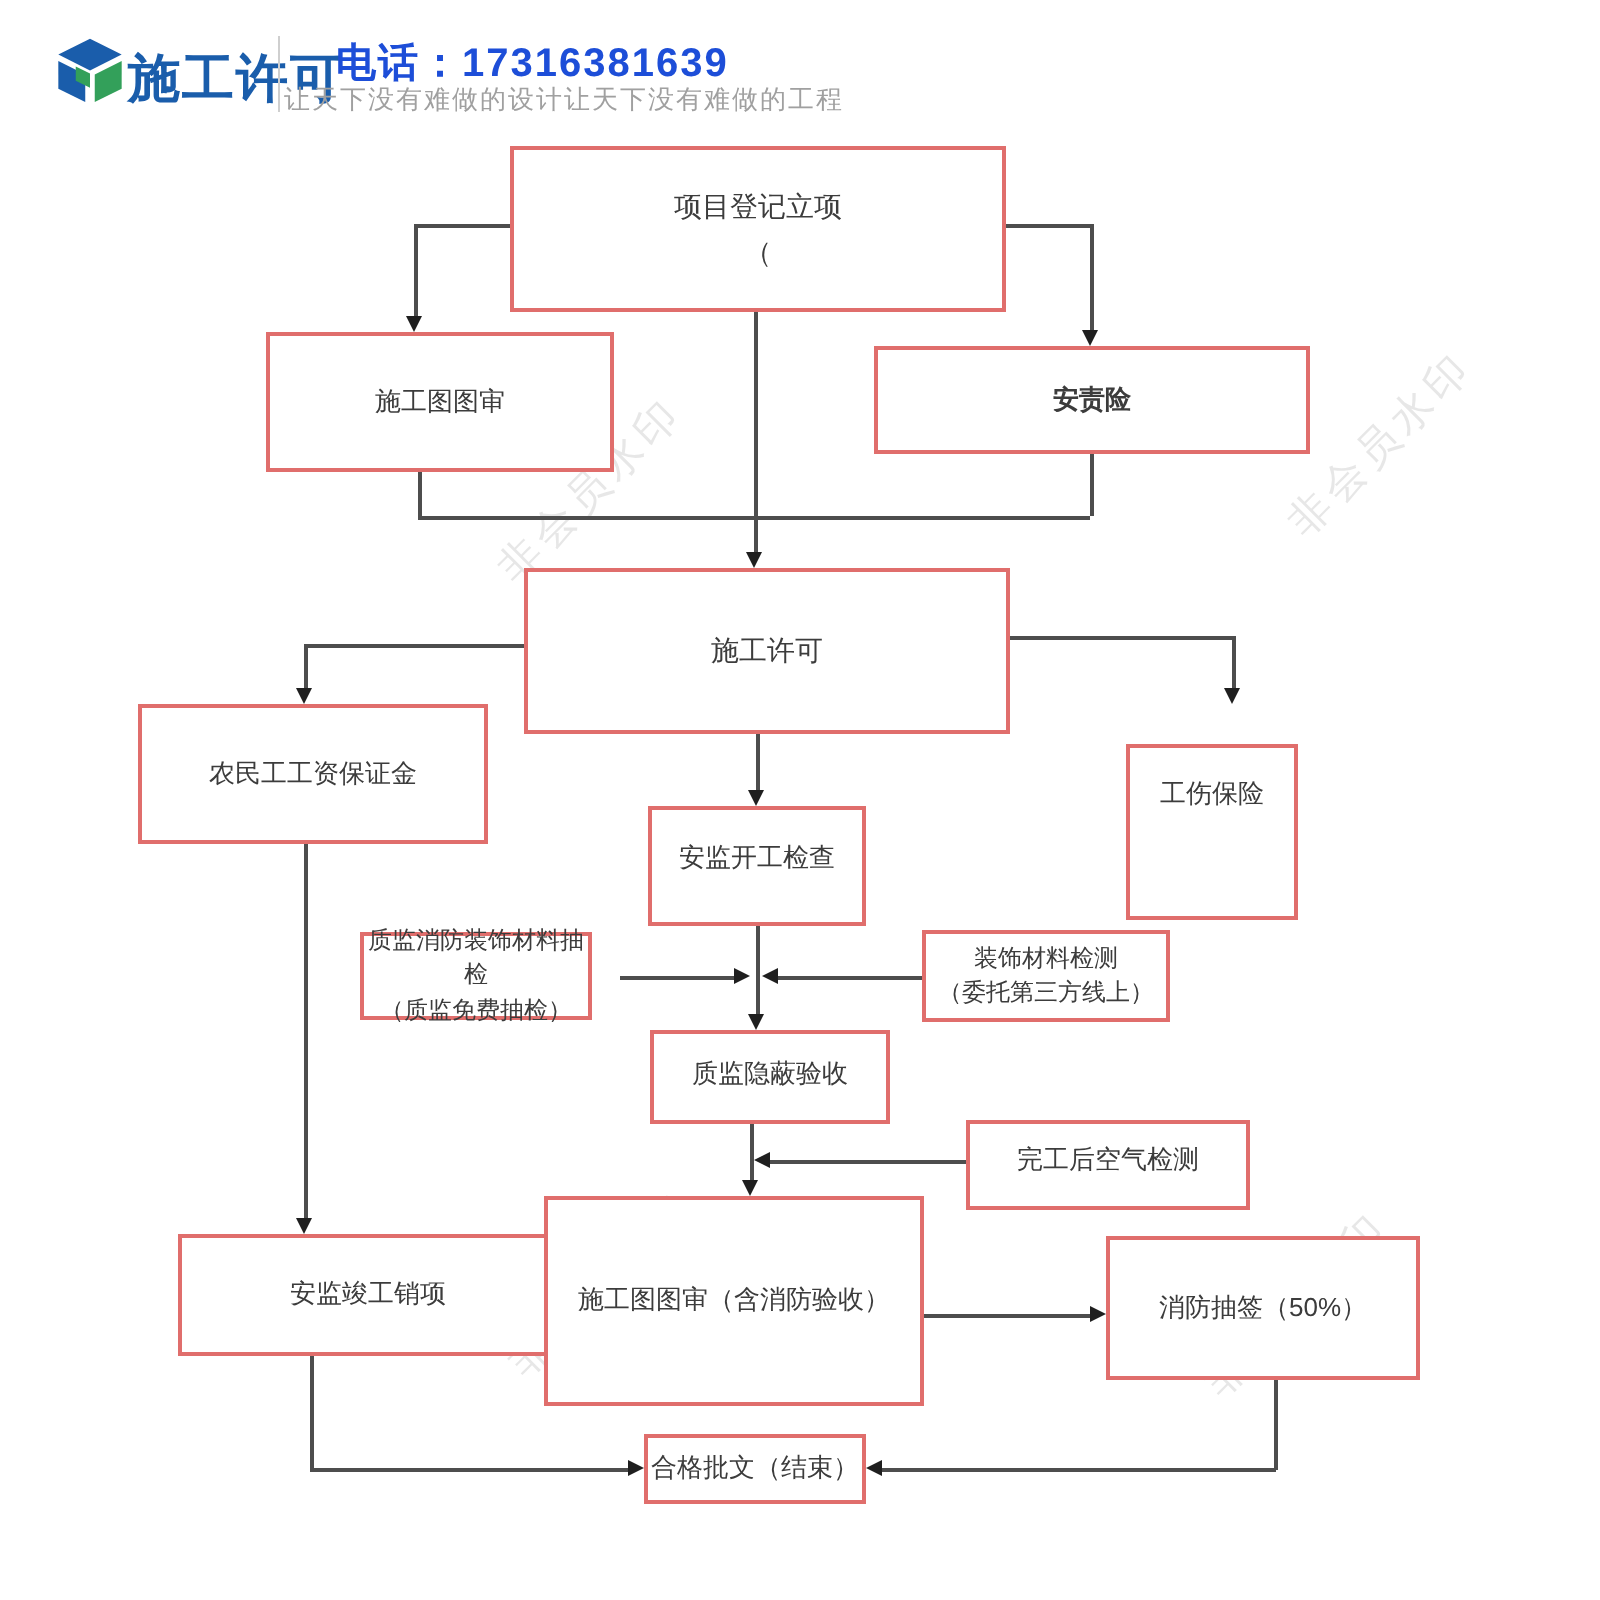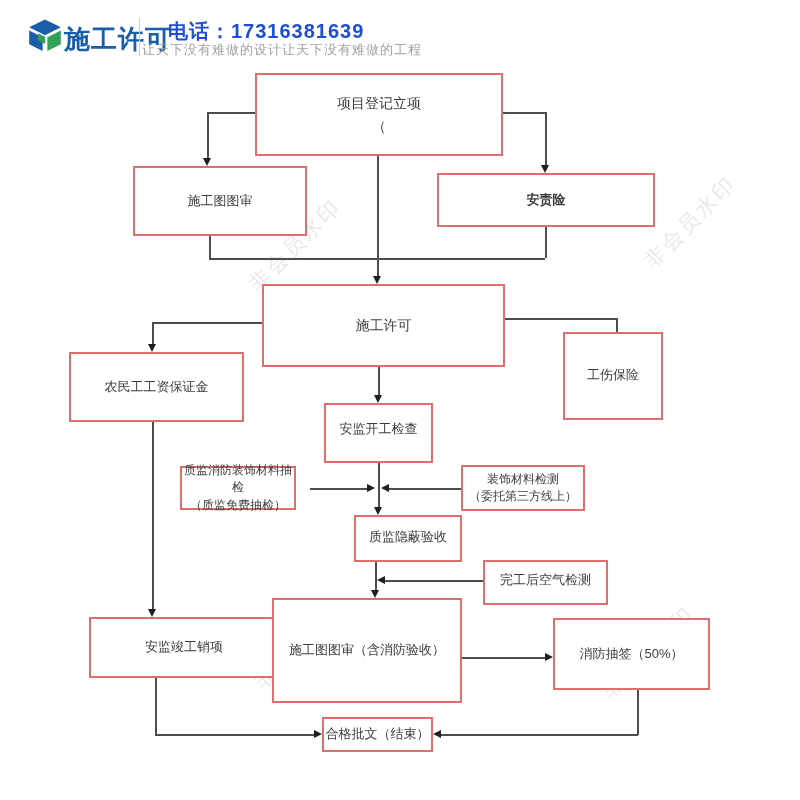--- a/index.html
+++ b/index.html
@@ -76,43 +76,43 @@
   </div>
 
   <div class="node" style="left:69px;top:352px;width:175px;height:70px;">
     <span>农民工工资保证金</span>
   </div>
 
   <div class="node" style="left:262px;top:284px;width:243px;height:83px;font-size:14px;">
     <span>施工许可</span>
   </div>
 
-  <div class="node top" style="left:563px;top:332px;width:100px;height:88px;padding-top:31px;">
+  <div class="node top" style="left:563px;top:372px;width:86px;height:88px;padding-top:13px;">
     <span>工伤保险</span>
   </div>
 
   <div class="node top" style="left:324px;top:403px;width:109px;height:60px;padding-top:14px;">
     <span>安监开工检查</span>
   </div>
 
   <div class="node small" style="left:180px;top:466px;width:116px;height:44px;">
     <span>质监消防装饰材料抽检</span>
     <span>（质监免费抽检）</span>
   </div>
 
   <div class="node small" style="left:461px;top:465px;width:124px;height:46px;">
     <span>装饰材料检测</span>
     <span>（委托第三方线上）</span>
   </div>
 
-  <div class="node top" style="left:325px;top:515px;width:108px;height:47px;padding-top:10px;margin-left:29px;">
+  <div class="node top" style="left:325px;top:515px;width:120px;height:47px;padding-top:10px;">
     <span>质监隐蔽验收</span>
   </div>
 
-  <div class="node top" style="left:483px;top:560px;width:125px;height:45px;padding-top:8px;">
+  <div class="node top" style="left:483px;top:560px;width:142px;height:45px;padding-top:8px;">
     <span>完工后空气检测</span>
   </div>
 
   <div class="node" style="left:60px;top:617px;width:190px;height:61px;margin-left:29px;">
     <span>安监竣工销项</span>
   </div>
 
   <div class="node" style="left:272px;top:598px;width:190px;height:105px;">
     <span>施工图图审（含消防验收）</span>
   </div>

